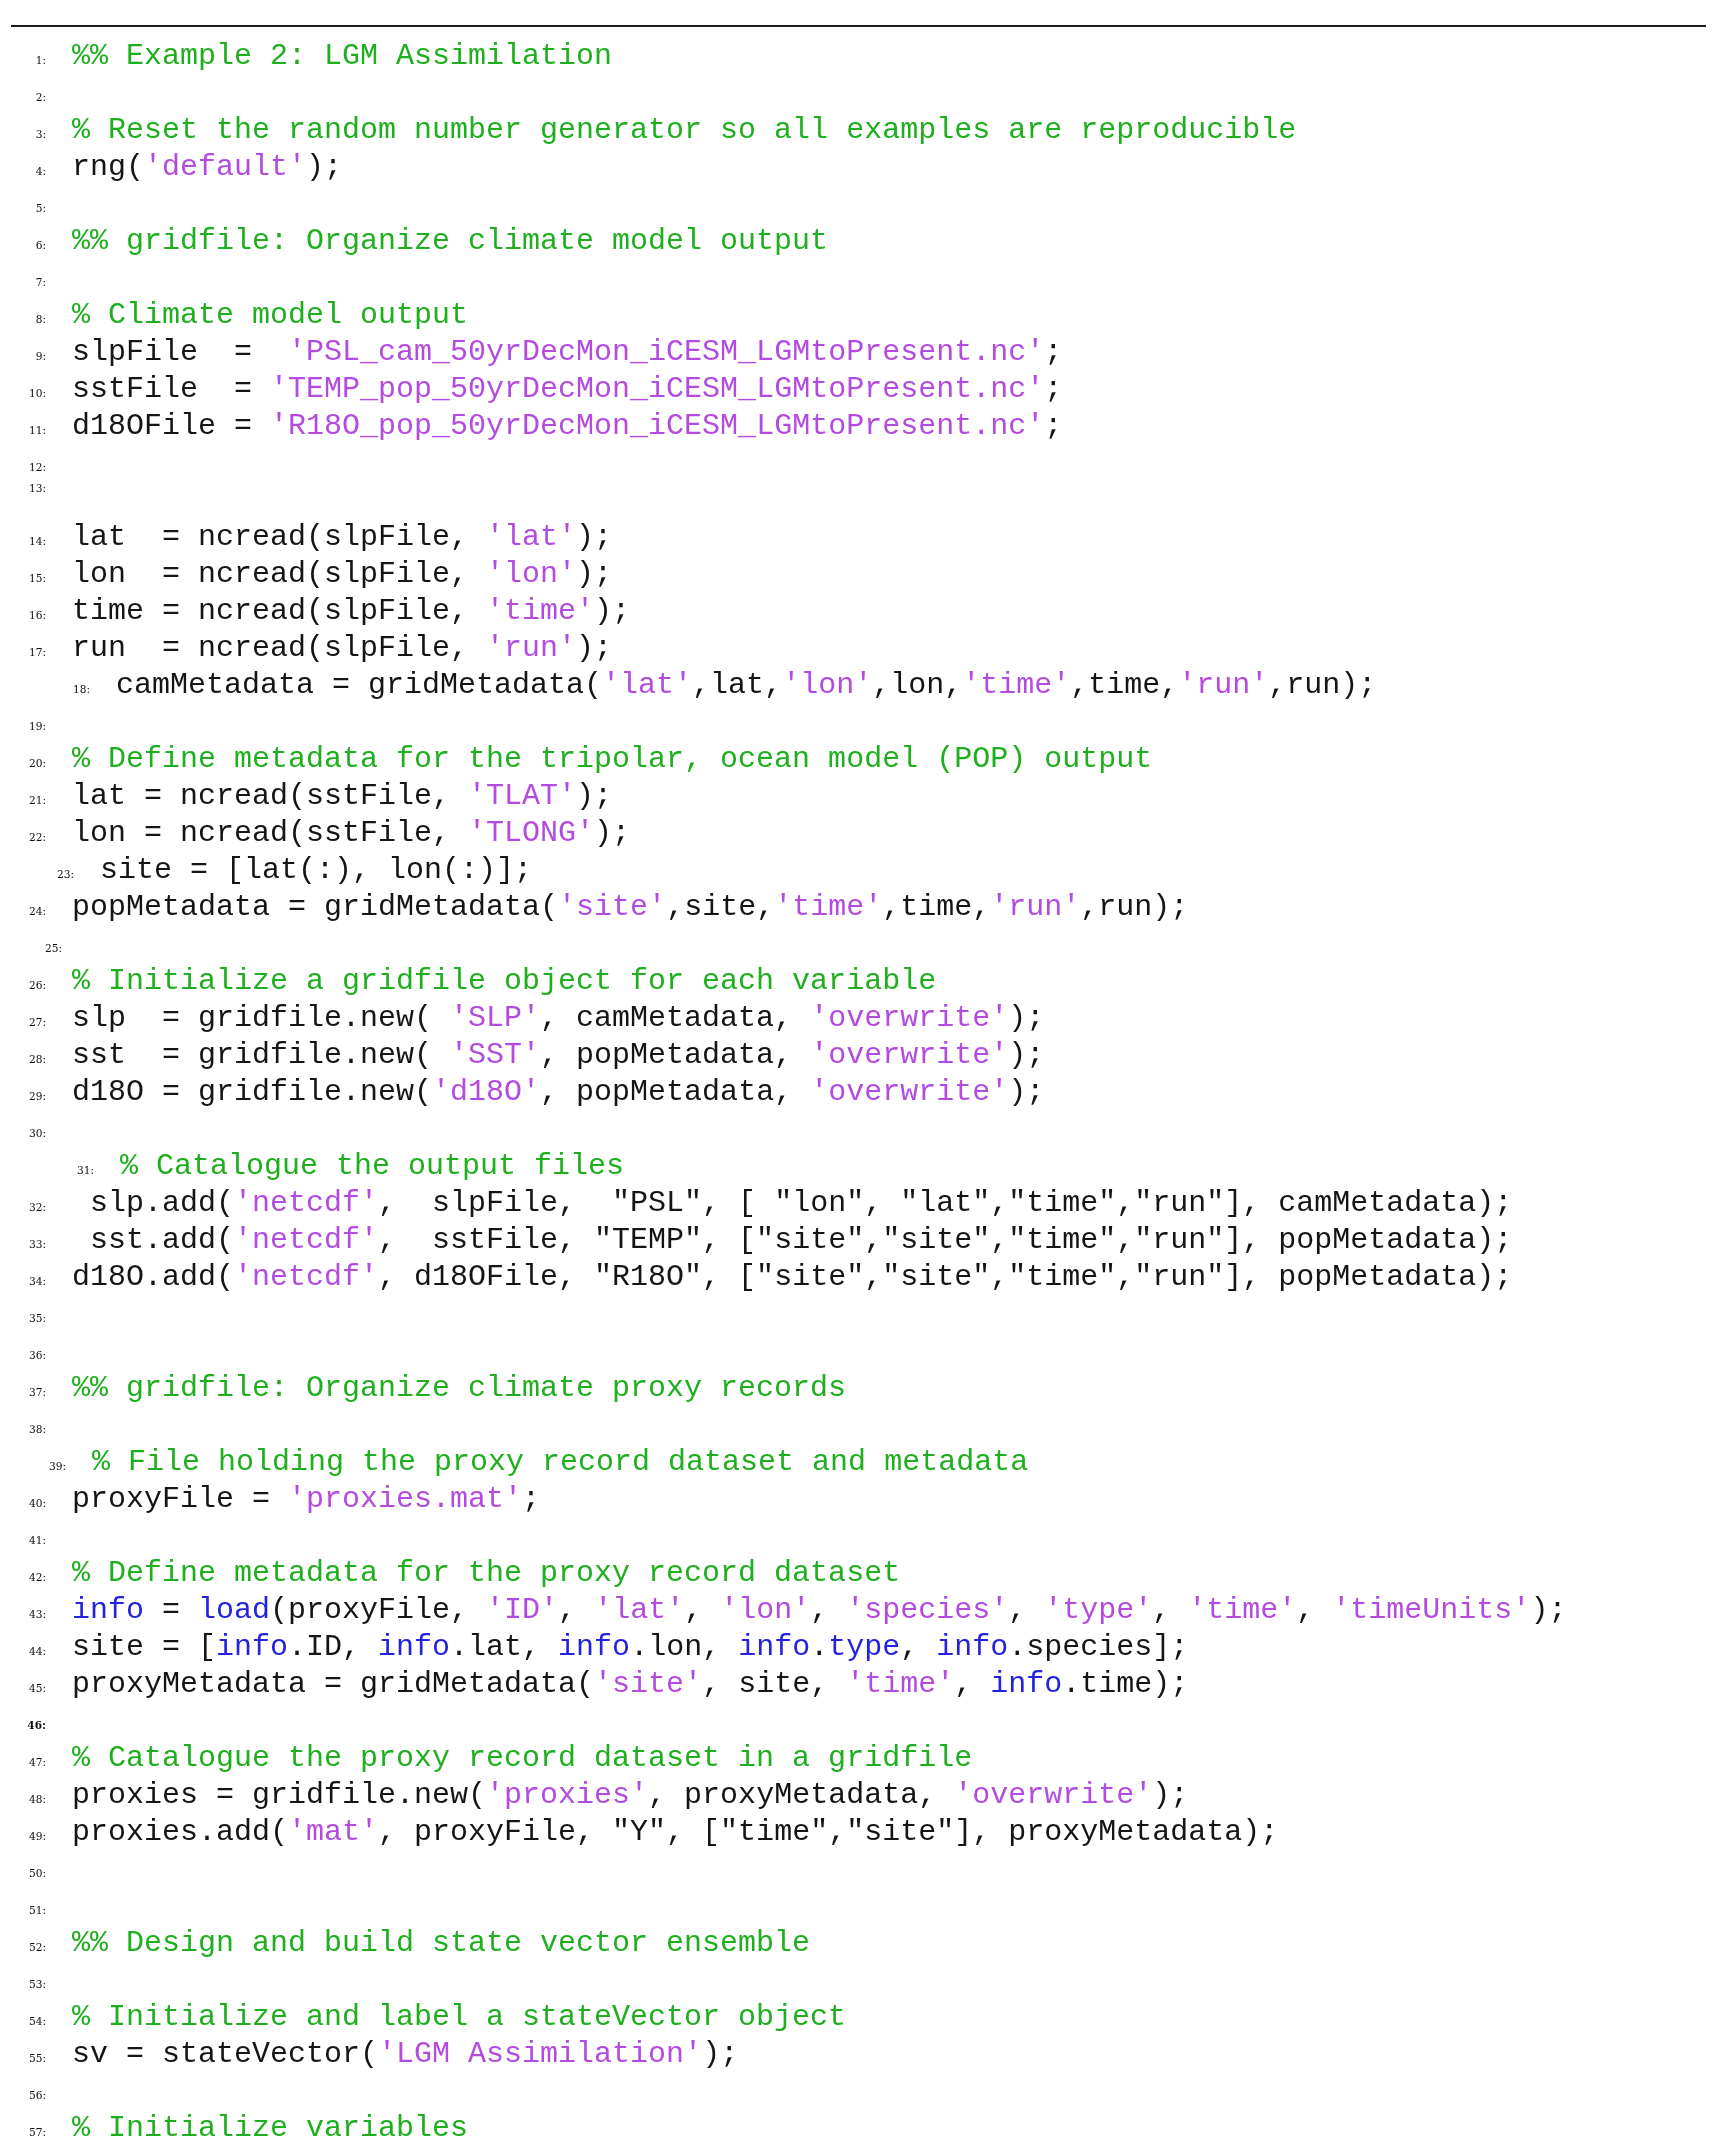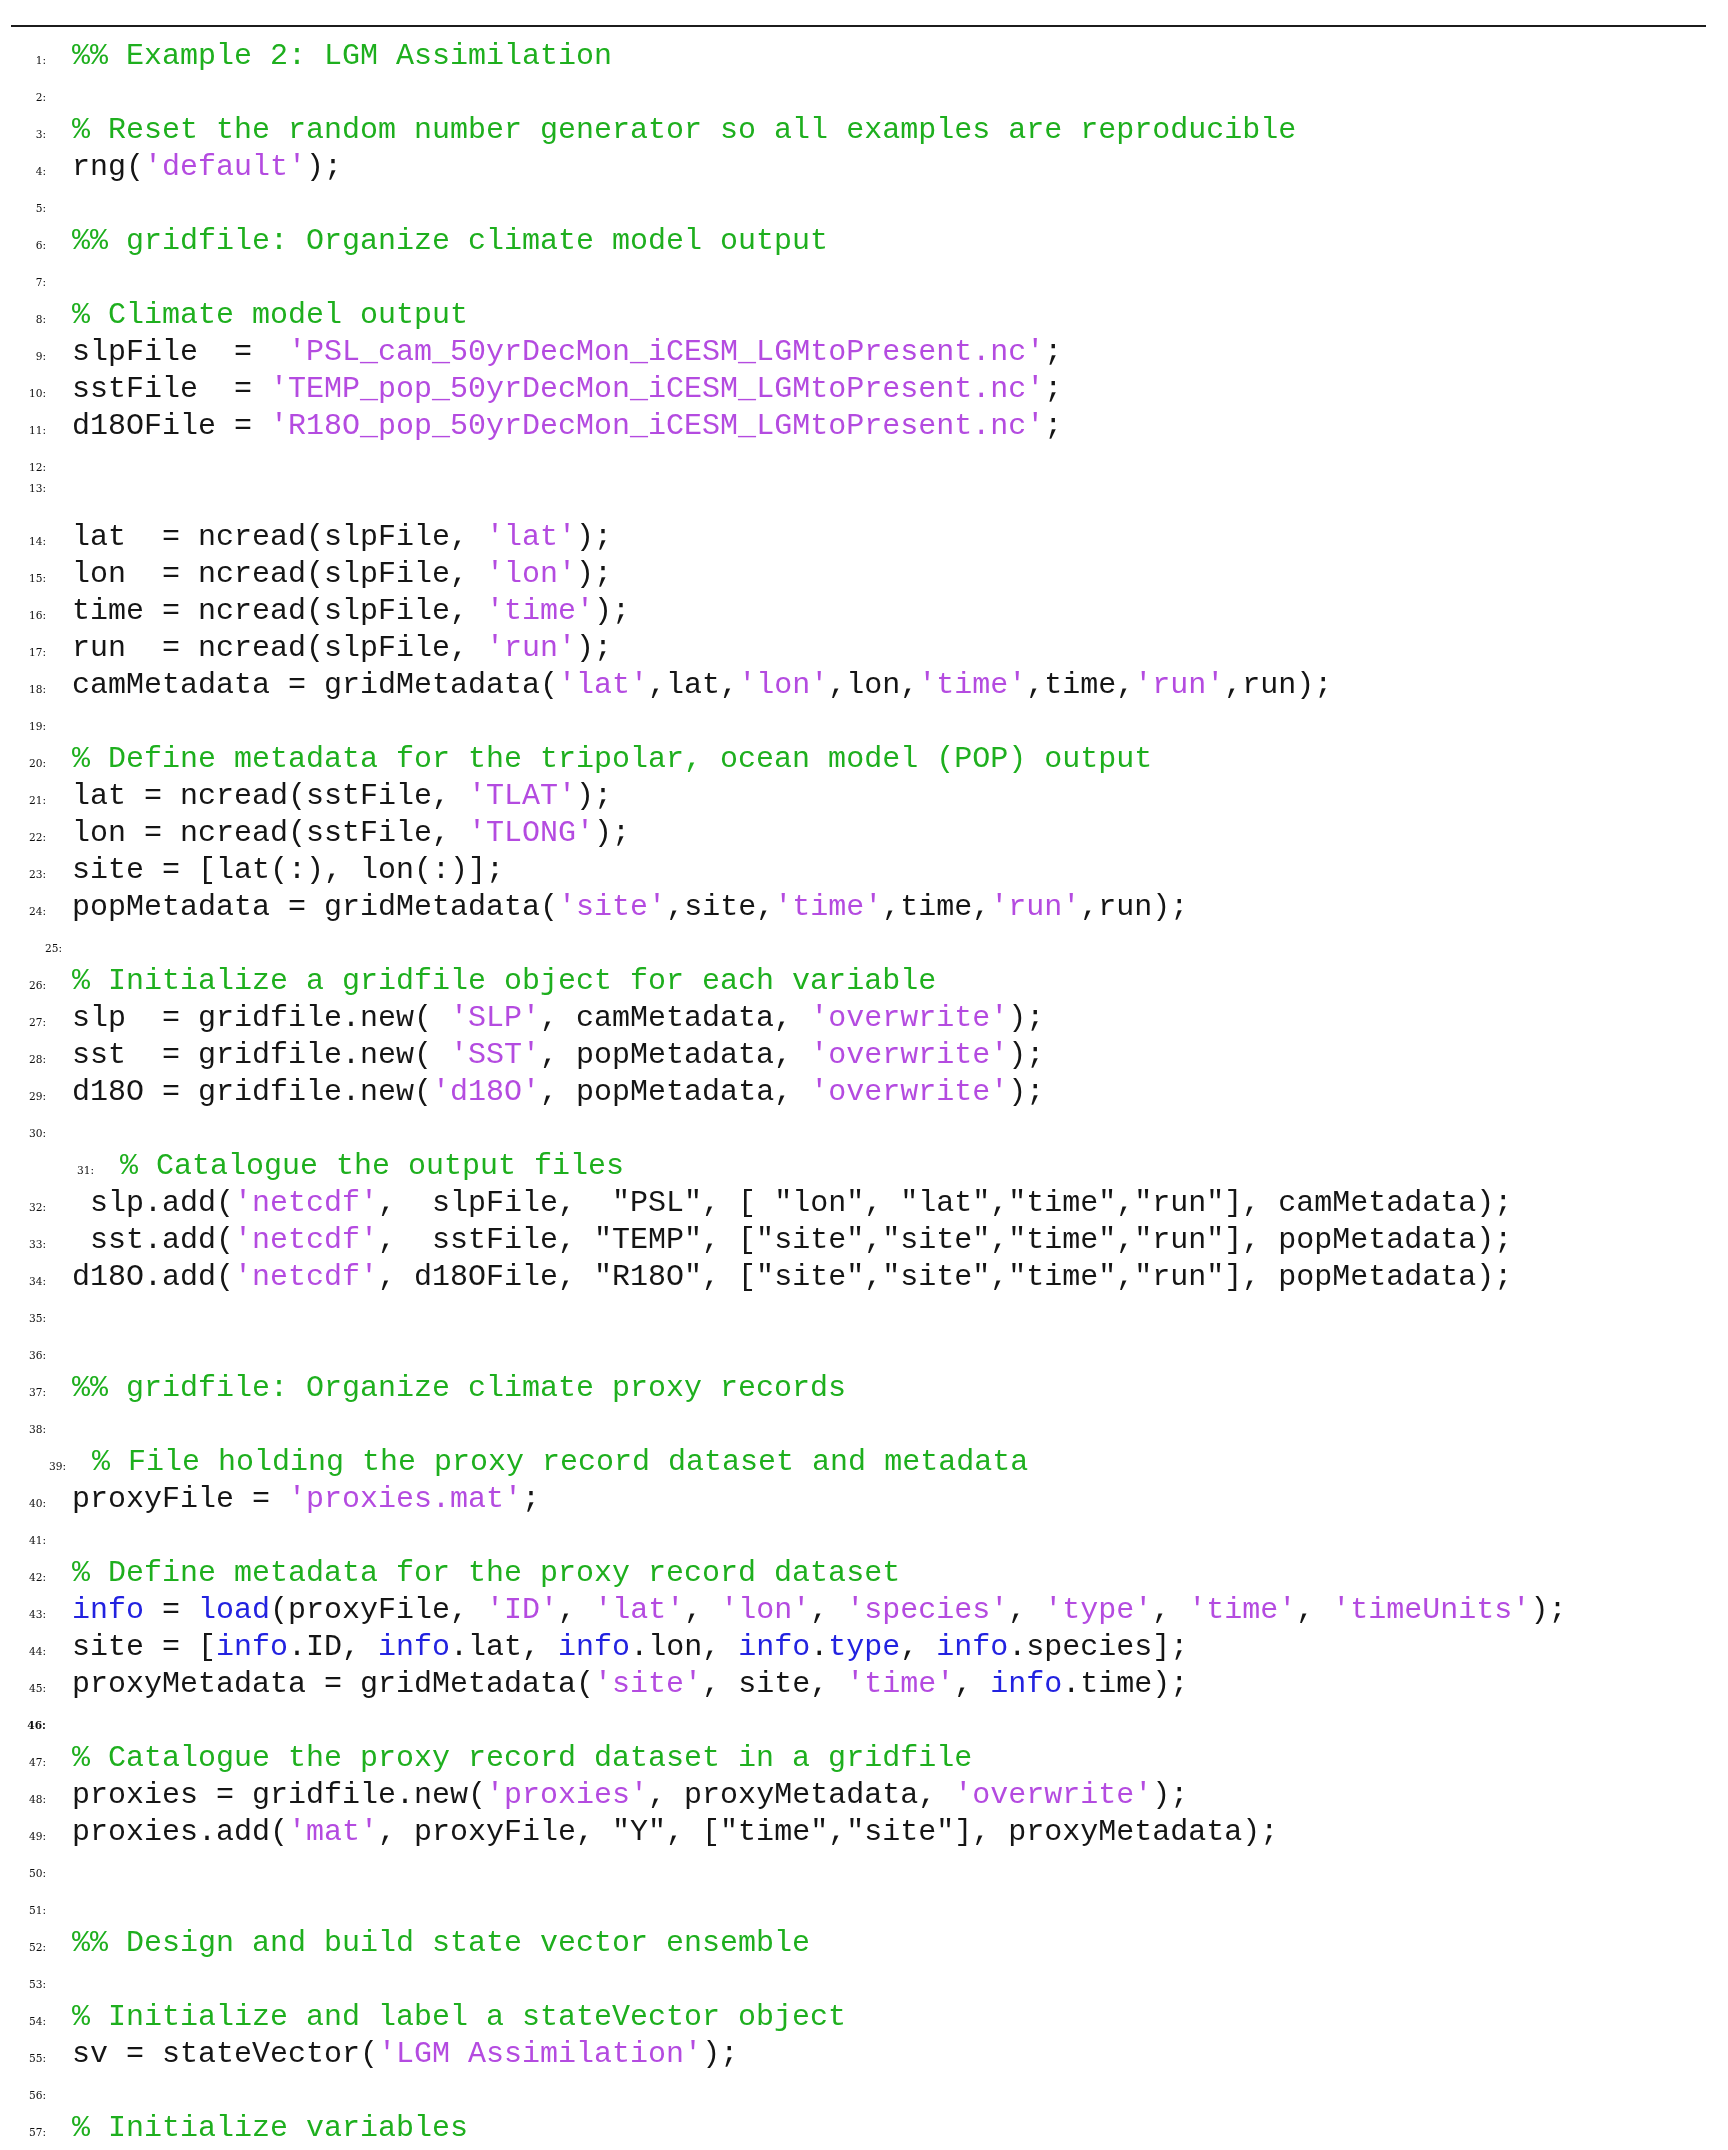--- a/index.html
+++ b/index.html
@@ -84,41 +84,41 @@
       </div>
       <div class="row">
         <span class="ln" style="color: rgb(16, 16, 16);">16:</span>
         <span class="cd"><span class="tok-k">time = ncread(slpFile, </span><span class="tok-s">'time'</span><span class="tok-k">);</span></span>
       </div>
       <div class="row">
         <span class="ln" style="color: rgb(16, 16, 16);">17:</span>
         <span class="cd"><span class="tok-k">run  = ncread(slpFile, </span><span class="tok-s">'run'</span><span class="tok-k">);</span></span>
       </div>
       <div class="row">
-        <span class="ln" style="color: rgb(16, 16, 16);">18:</span>
+        <span class="ln" style="color: rgb(16, 16, 16); padding-left: 44px;">18:</span>
         <span class="cd"><span class="tok-k">camMetadata = gridMetadata(</span><span class="tok-s">'lat'</span><span class="tok-k">,lat,</span><span class="tok-s">'lon'</span><span class="tok-k">,lon,</span><span class="tok-s">'time'</span><span class="tok-k">,time,</span><span class="tok-s">'run'</span><span class="tok-k">,run);</span></span>
       </div>
       <div class="row">
         <span class="ln" style="color: rgb(16, 16, 16);">19:</span>
         <span class="cd">​</span>
       </div>
       <div class="row">
         <span class="ln" style="color: rgb(16, 16, 16);">20:</span>
         <span class="cd"><span class="tok-c">% Define metadata for the tripolar, ocean model (POP) output</span></span>
       </div>
       <div class="row">
         <span class="ln" style="color: rgb(16, 16, 16);">21:</span>
         <span class="cd"><span class="tok-k">lat = ncread(sstFile, </span><span class="tok-s">'TLAT'</span><span class="tok-k">);</span></span>
       </div>
       <div class="row">
         <span class="ln" style="color: rgb(16, 16, 16);">22:</span>
         <span class="cd"><span class="tok-k">lon = ncread(sstFile, </span><span class="tok-s">'TLONG'</span><span class="tok-k">);</span></span>
       </div>
       <div class="row">
-        <span class="ln" style="color: rgb(16, 16, 16);">23:</span>
+        <span class="ln" style="color: rgb(16, 16, 16); margin-left: 28px;">23:</span>
         <span class="cd"><span class="tok-k">site = [lat(:), lon(:)];</span></span>
       </div>
       <div class="row">
         <span class="ln" style="color: rgb(16, 16, 16);">24:</span>
         <span class="cd"><span class="tok-k">popMetadata = gridMetadata(</span><span class="tok-s">'site'</span><span class="tok-k">,site,</span><span class="tok-s">'time'</span><span class="tok-k">,time,</span><span class="tok-s">'run'</span><span class="tok-k">,run);</span></span>
       </div>
       <div class="row">
         <span class="ln" style="color: rgb(16, 16, 16); padding-left: 16px;">25:</span>
         <span class="cd">​</span>
       </div>

